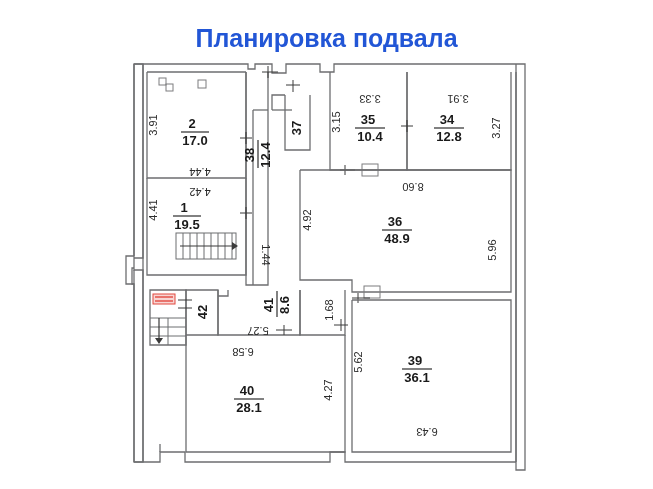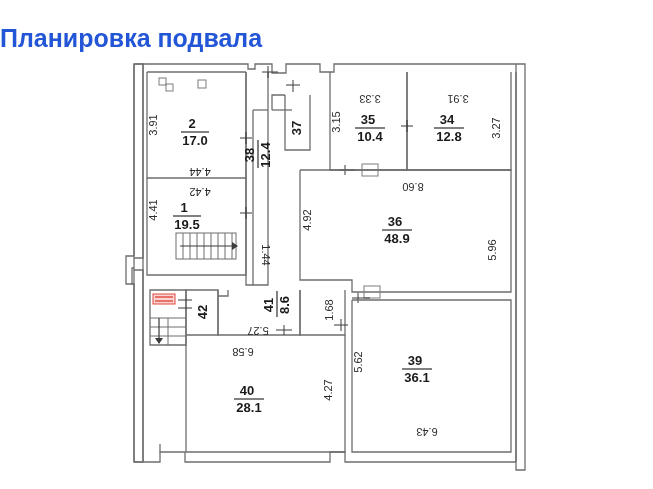--- a/index.html
+++ b/index.html
@@ -19,20 +19,21 @@
     left: 0; top: 0;
     width: 653px;
     height: 489px;
     background: #ffffff;
   }
   .title {
     position: absolute;
     left: 0;
     top: 24px;
     width: 653px;
+    text-align: center;
     font-size: 25px;
     font-weight: bold;
     color: #2256d6;
     letter-spacing: 0px;
     font-family: "Liberation Sans", sans-serif;
   }
   #plan-wrap {
     position: absolute;
     left: 0;
     top: 0;

